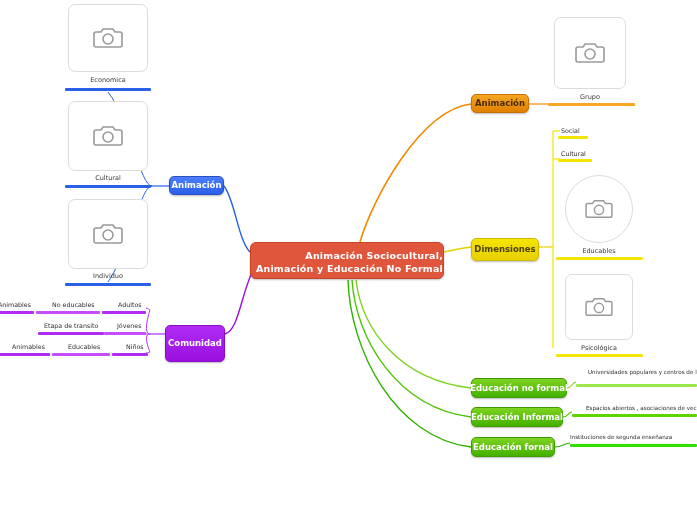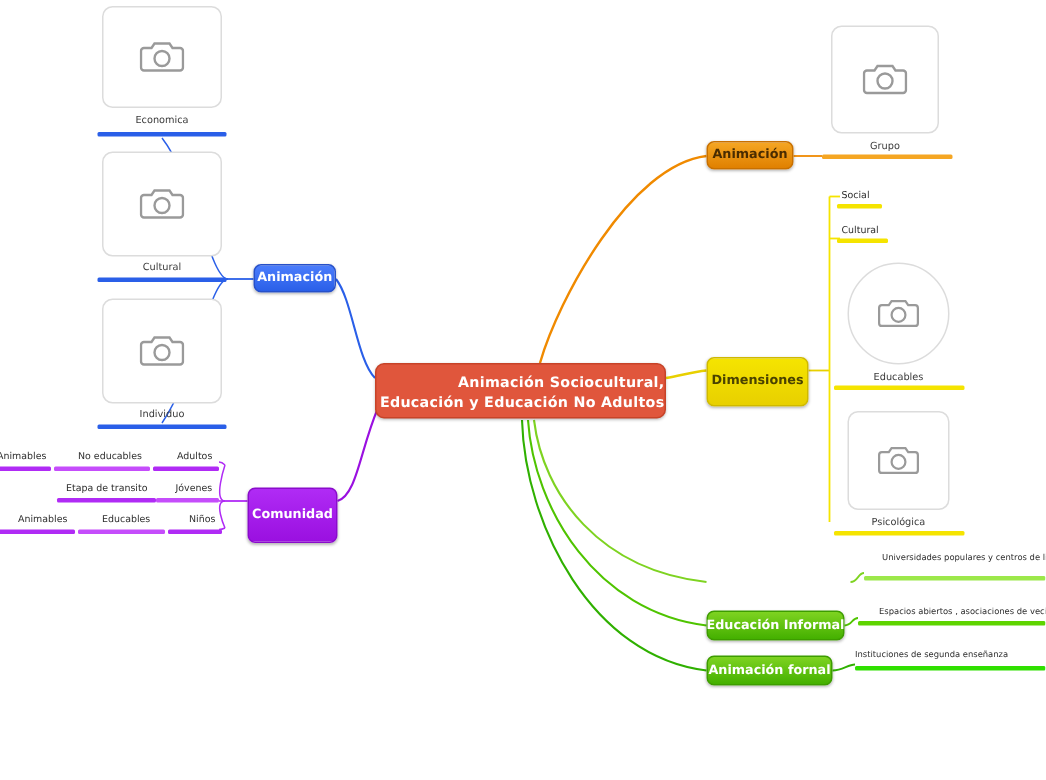--- a/index.html
+++ b/index.html
@@ -28,21 +28,21 @@
     justify-content:center;white-space:nowrap;
     box-shadow:0 1px 2px rgba(0,0,0,.28);box-sizing:border-box;
   }
   .pill-educacion{left:169px;top:176px;width:55px;height:19px;
      background:linear-gradient(#4b7dfc,#2a5fe8);border:1px solid #2750c8;}
   .pill-comunidad{left:165px;top:325px;width:60px;height:37px;
      background:linear-gradient(#b02bf5,#9a10e0);border:1px solid #8a0ccb;}
   .pill-animacion{left:471px;top:94px;width:58px;height:19px;
      background:linear-gradient(#f5a623,#e08000);border:1px solid #c87000;
      color:#4a2c00;}
-  .pill-dimensiones{left:471px;top:238px;width:68px;height:33px;
+  .pill-dimensiones{left:471px;top:238px;width:68px;height:23px;
      background:linear-gradient(#f5e400,#e8d000);border:1px solid #cfb900;
      color:#4a4200;}
   .pill-nf{left:471px;top:378px;width:96px;height:20px;
      background:linear-gradient(#7ed321,#44b000);border:1px solid #3d9c00;}
   .pill-inf{left:471px;top:407px;width:92px;height:20px;
      background:linear-gradient(#7ed321,#44b000);border:1px solid #3d9c00;justify-content:center;}
   .pill-for{left:471px;top:437px;width:84px;height:20px;
      background:linear-gradient(#7ed321,#44b000);border:1px solid #3d9c00;}
 
   
@@ -103,21 +103,21 @@
     <path d="M165,334 C158,334 154,334 150,334" stroke="#b02bf5" stroke-width="1.2" fill="none"></path>
     <path d="M150,334 C142,334 150,310 150,310" stroke="#b02bf5" stroke-width="1" fill="none"></path>
     <path d="M150,310 C150,310 148,308 146,308" stroke="#b02bf5" stroke-width="1" fill="none"></path>
     <path d="M150,334 C150,334 150,334 146,334" stroke="#b02bf5" stroke-width="1" fill="none"></path>
     <path d="M150,334 C142,334 150,352 150,352" stroke="#b02bf5" stroke-width="1" fill="none"></path>
     <path d="M150,352 C150,352 148,353 146,353" stroke="#b02bf5" stroke-width="1" fill="none"></path>
   </svg>
 
   <div class="central">
     <div>Animación Sociocultural,</div>
-    <div>Educación y Educación No Adultos</div>
+    <div>Animación y Educación No Formal</div>
   </div>
 
   <div class="pill pill-educacion">
     <span>Animación</span>
   </div>
 
   <div class="card" style="left:68px;top:4px;width:80px;height:68px;">
     <svg width="30" height="26" viewBox="0 0 30 26">
       <path d="M3 7h5l2-3h10l2 3h5a2 2 0 0 1 2 2v11a2 2 0 0 1-2 2H3a2 2 0 0 1-2-2V9a2 2 0 0 1 2-2z" fill="none" stroke="#9a9a9a" stroke-width="1.6"></path>
       <circle cx="15" cy="14" r="5" fill="none" stroke="#9a9a9a" stroke-width="1.6"></circle>
@@ -201,28 +201,31 @@
 
   <div class="card" style="left:565px;top:274px;width:68px;height:66px;">
     <svg width="28" height="24" viewBox="0 0 30 26">
       <path d="M3 7h5l2-3h10l2 3h5a2 2 0 0 1 2 2v11a2 2 0 0 1-2 2H3a2 2 0 0 1-2-2V9a2 2 0 0 1 2-2z" fill="none" stroke="#9a9a9a" stroke-width="1.6"></path>
       <circle cx="15" cy="14" r="5" fill="none" stroke="#9a9a9a" stroke-width="1.6"></circle>
     </svg>
   </div>
   <div class="caption" style="left:565px;top:344px;width:68px;">Psicológica</div>
   <div class="bar" style="left:556px;top:354px;width:87px;background:#f5e400;"></div>
 
+  <div class="pill pill-nf">
+    <span>Educación no formal</span>
+  </div>
   <div class="leaf-desc" style="left:588px;top:369px;">Universidades populares  y centros de libre</div>
   <div class="bar" style="left:576px;top:384px;width:121px;background:#9ce84a;"></div>
 
   <div class="pill pill-inf">
     <span>Educación Informal</span>
   </div>
   <div class="leaf-desc" style="left:586px;top:405px;">Espacios abiertos , asociaciones de veci</div>
   <div class="bar" style="left:572px;top:414px;width:125px;background:#5ed400;"></div>
 
   <div class="pill pill-for">
-    <span>Animación fornal</span>
+    <span>Educación fornal</span>
   </div>
   <div class="leaf-desc" style="left:570px;top:434px;">Instituciones de segunda enseñanza</div>
   <div class="bar" style="left:570px;top:444px;width:127px;background:#2fe000;"></div>
 
 </div>
 
 </body></html>

